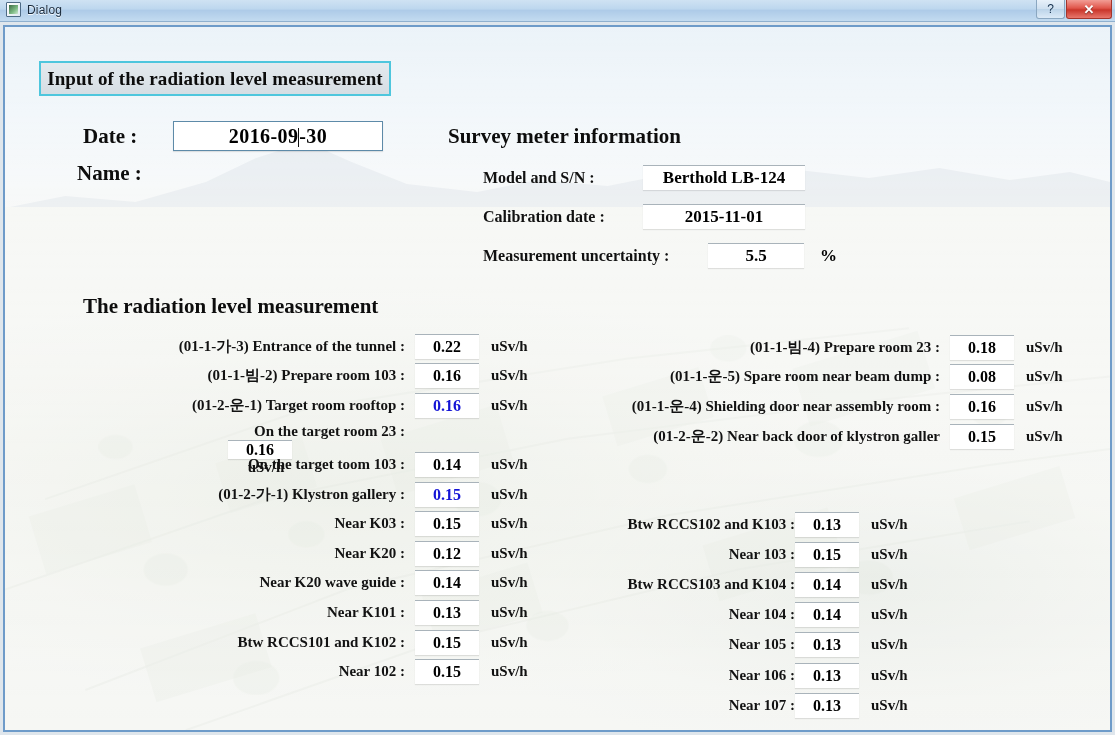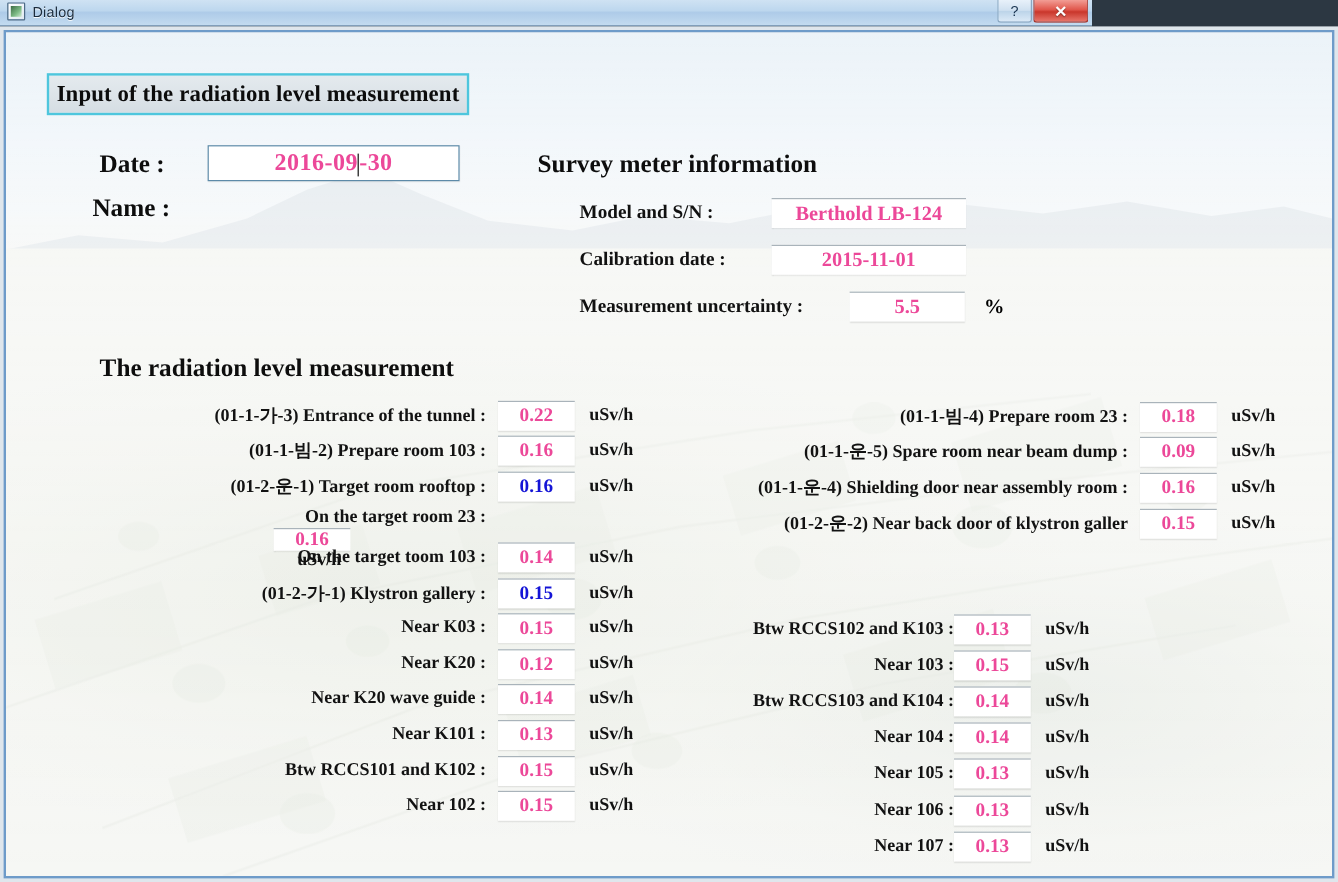--- a/index.html
+++ b/index.html
@@ -17,21 +17,21 @@
   
   #window {
     position: relative;
     width: 1115px;
     height: 735px;
     overflow: hidden;
   }
   #titlebar {
     position: absolute;
     left: 0; top: 0;
-    width: 910px;
+    width: 1115px;
     height: 22px;
     background: linear-gradient(to bottom, #cfe2f3 0%, #bdd7ee 42%, #aecbe8 50%, #c3dbf0 100%);
     border-bottom: 1px solid #8fb0cf;
     box-sizing: border-box;
   }
   #titlebar-left {
     position: absolute;
     left: 6px; top: 2px;
     display: flex;
     align-items: center;
@@ -184,21 +184,21 @@
     box-sizing: border-box;
     background: #ffffff;
     border: none;
     border-top: 1px solid #a9b3ba;
     box-shadow: 0 1px 1px rgba(0,0,0,0.10);
     display: flex;
     align-items: center;
     justify-content: center;
     font-family: "Liberation Serif", serif;
     font-weight: bold;
-    color: #ec4899;
+    color: #000000;
     cursor: text;
   }
   .unit {
     font-size: 15px;
     font-weight: bold;
     color: #111111;
     white-space: nowrap;
   }
 
   
@@ -455,21 +455,21 @@
           </div>
         </div>
       <div id="meas-right-top">
           <div class="meas-row col-right-top" style="top: 308px;">
             <div class="row-label">(01-1-빔-4) Prepare room 23 :</div>
             <div class="fld val">0.18</div>
             <div class="unit">uSv/h</div>
           </div>
           <div class="meas-row col-right-top" style="top: 337.8px;">
             <div class="row-label">(01-1-운-5) Spare room near beam dump :</div>
-            <div class="fld val">0.09</div>
+            <div class="fld val">0.08</div>
             <div class="unit">uSv/h</div>
           </div>
           <div class="meas-row col-right-top" style="top: 367.6px;">
             <div class="row-label">(01-1-운-4) Shielding door near assembly room :</div>
             <div class="fld val">0.16</div>
             <div class="unit">uSv/h</div>
           </div>
           <div class="meas-row col-right-top" style="top: 397.4px;">
             <div class="row-label">(01-2-운-2) Near back door of klystron galler</div>
             <div class="fld val">0.15</div>

